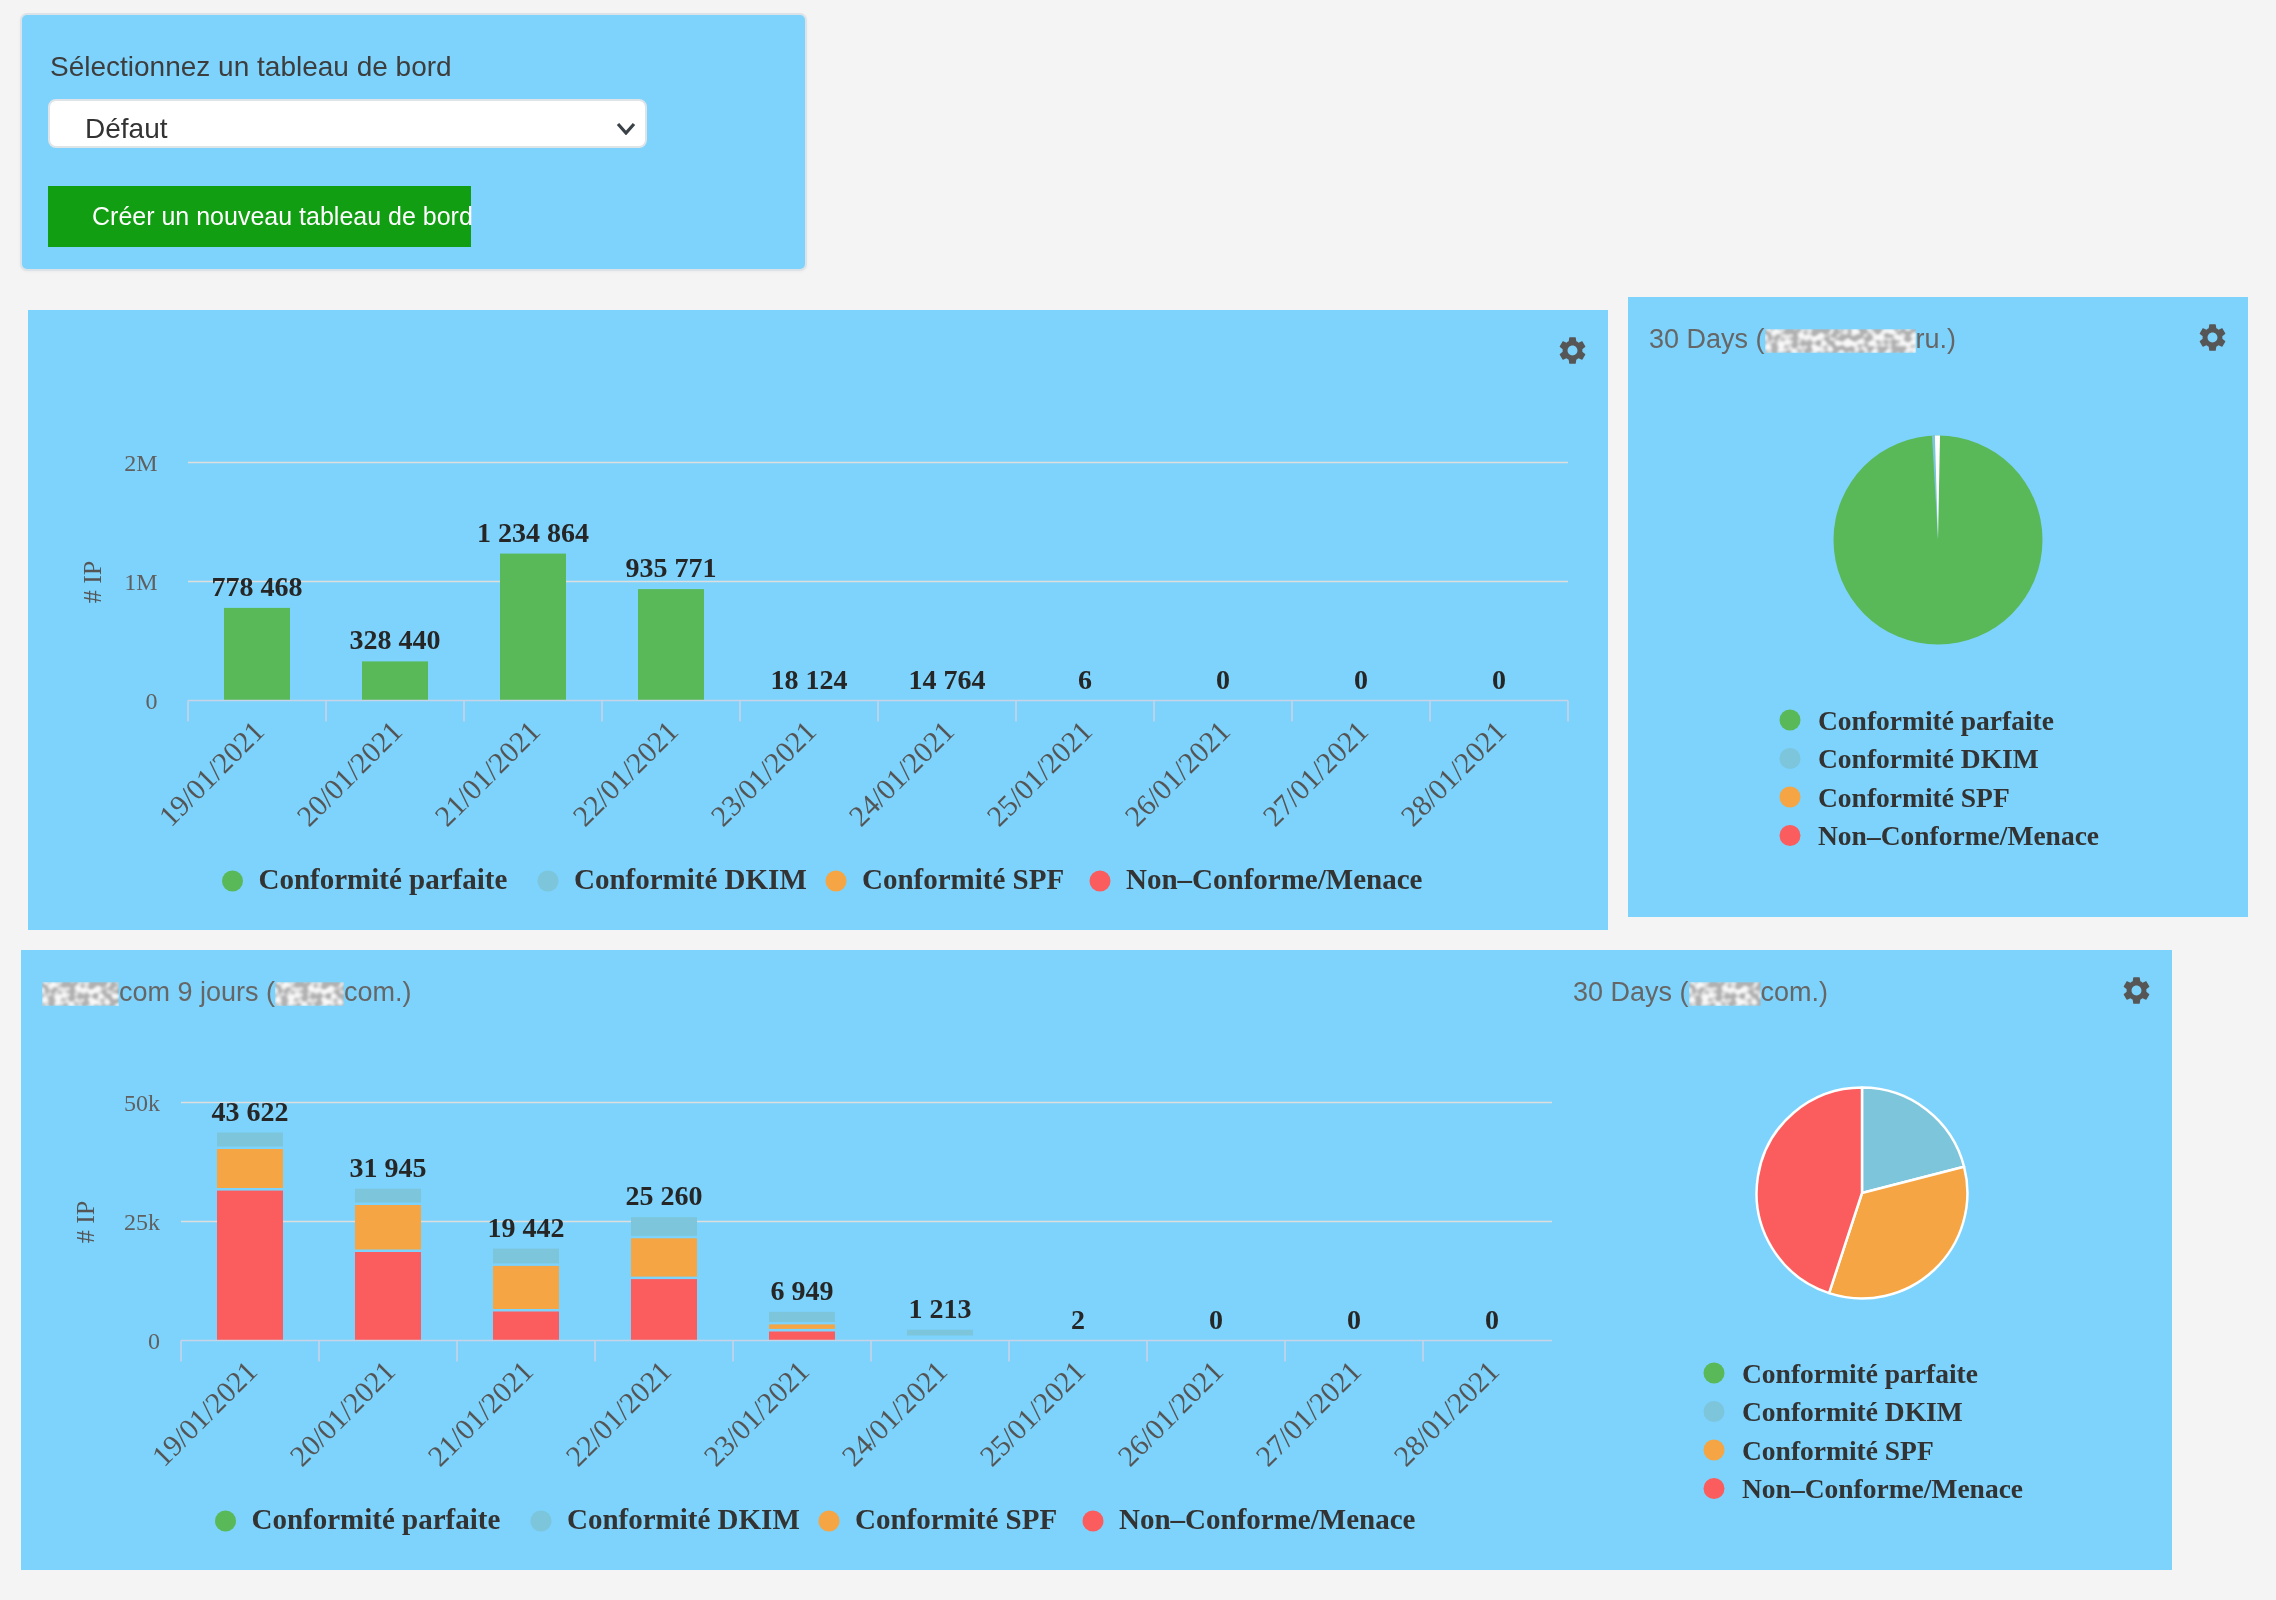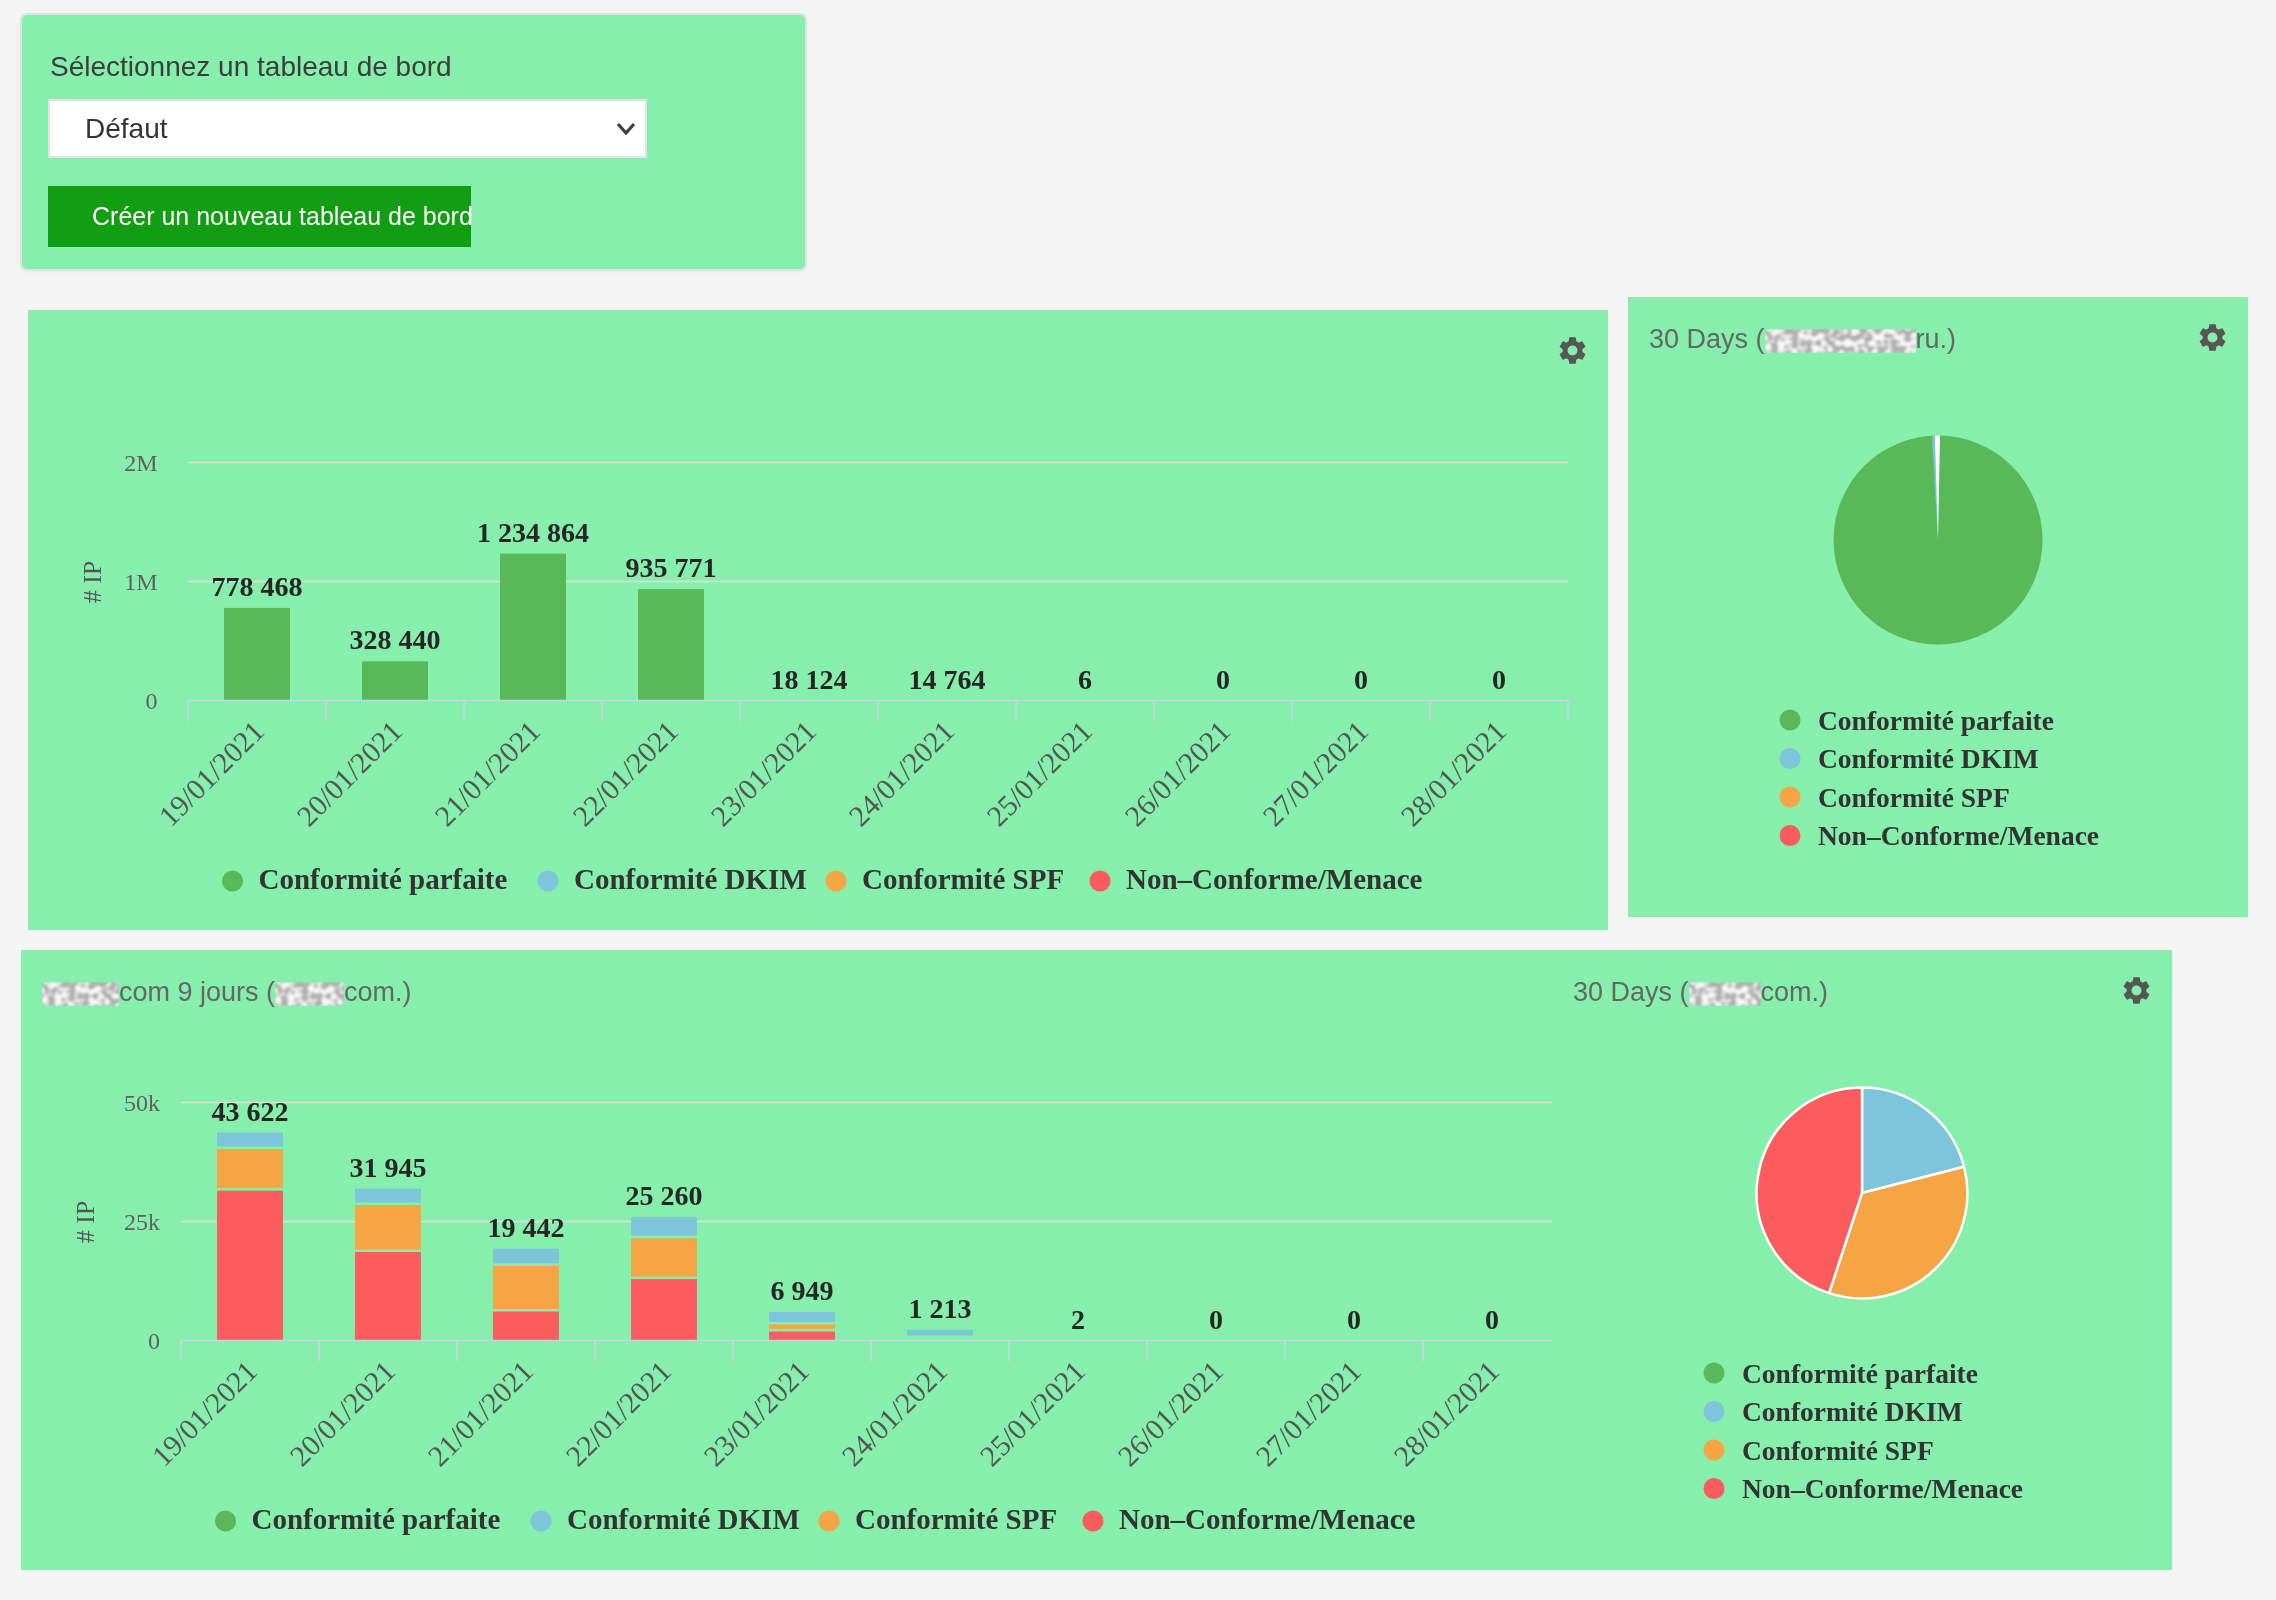--- a/index.html
+++ b/index.html
@@ -1,19 +1,19 @@
 <!DOCTYPE html>
 <html><head><meta charset="utf-8">
 <style>
 *{margin:0;padding:0;box-sizing:border-box}
 html,body{width:2276px;height:1600px;background:#f4f4f4;font-family:"Liberation Sans",sans-serif;overflow:hidden}
-.card{position:absolute;background:#86efac}
+.card{position:absolute;background:#7dd3fc}
 .title{position:absolute;left:21px;top:27px;font-size:27px;color:#666;white-space:nowrap}
 .seltext{position:absolute;left:28px;top:36px;font-size:28px;color:#3d3d3d}
-.selbox{position:absolute;left:26px;top:84px;width:599px;height:59px;border:2px solid #dfe4e9;border-radius:0;background:#fff}
+.selbox{position:absolute;left:26px;top:84px;width:599px;height:49px;border:2px solid #dfe4e9;border-radius:8px;background:#fff}
 .selbox span{position:absolute;left:35px;top:12px;font-size:28px;color:#333}
 .btn{position:absolute;left:26px;top:171px;width:423px;height:61px;background:#129e12;color:#fff;font-size:25px;line-height:61px;padding-left:44px;white-space:nowrap}
 </style></head>
 <body>
 <svg width="0" height="0" style="position:absolute">
 <defs>
 <filter id="mz" x="0%" y="0%" width="100%" height="100%">
   <feTurbulence type="fractalNoise" baseFrequency="0.15 0.17" numOctaves="1" seed="7"></feTurbulence>
   <feColorMatrix type="matrix" values="0 0 0 3.4 -1.35  0 0 0 3.4 -1.35  0 0 0 3.4 -1.35  0 0 0 0 1"></feColorMatrix>
   <feComponentTransfer>

